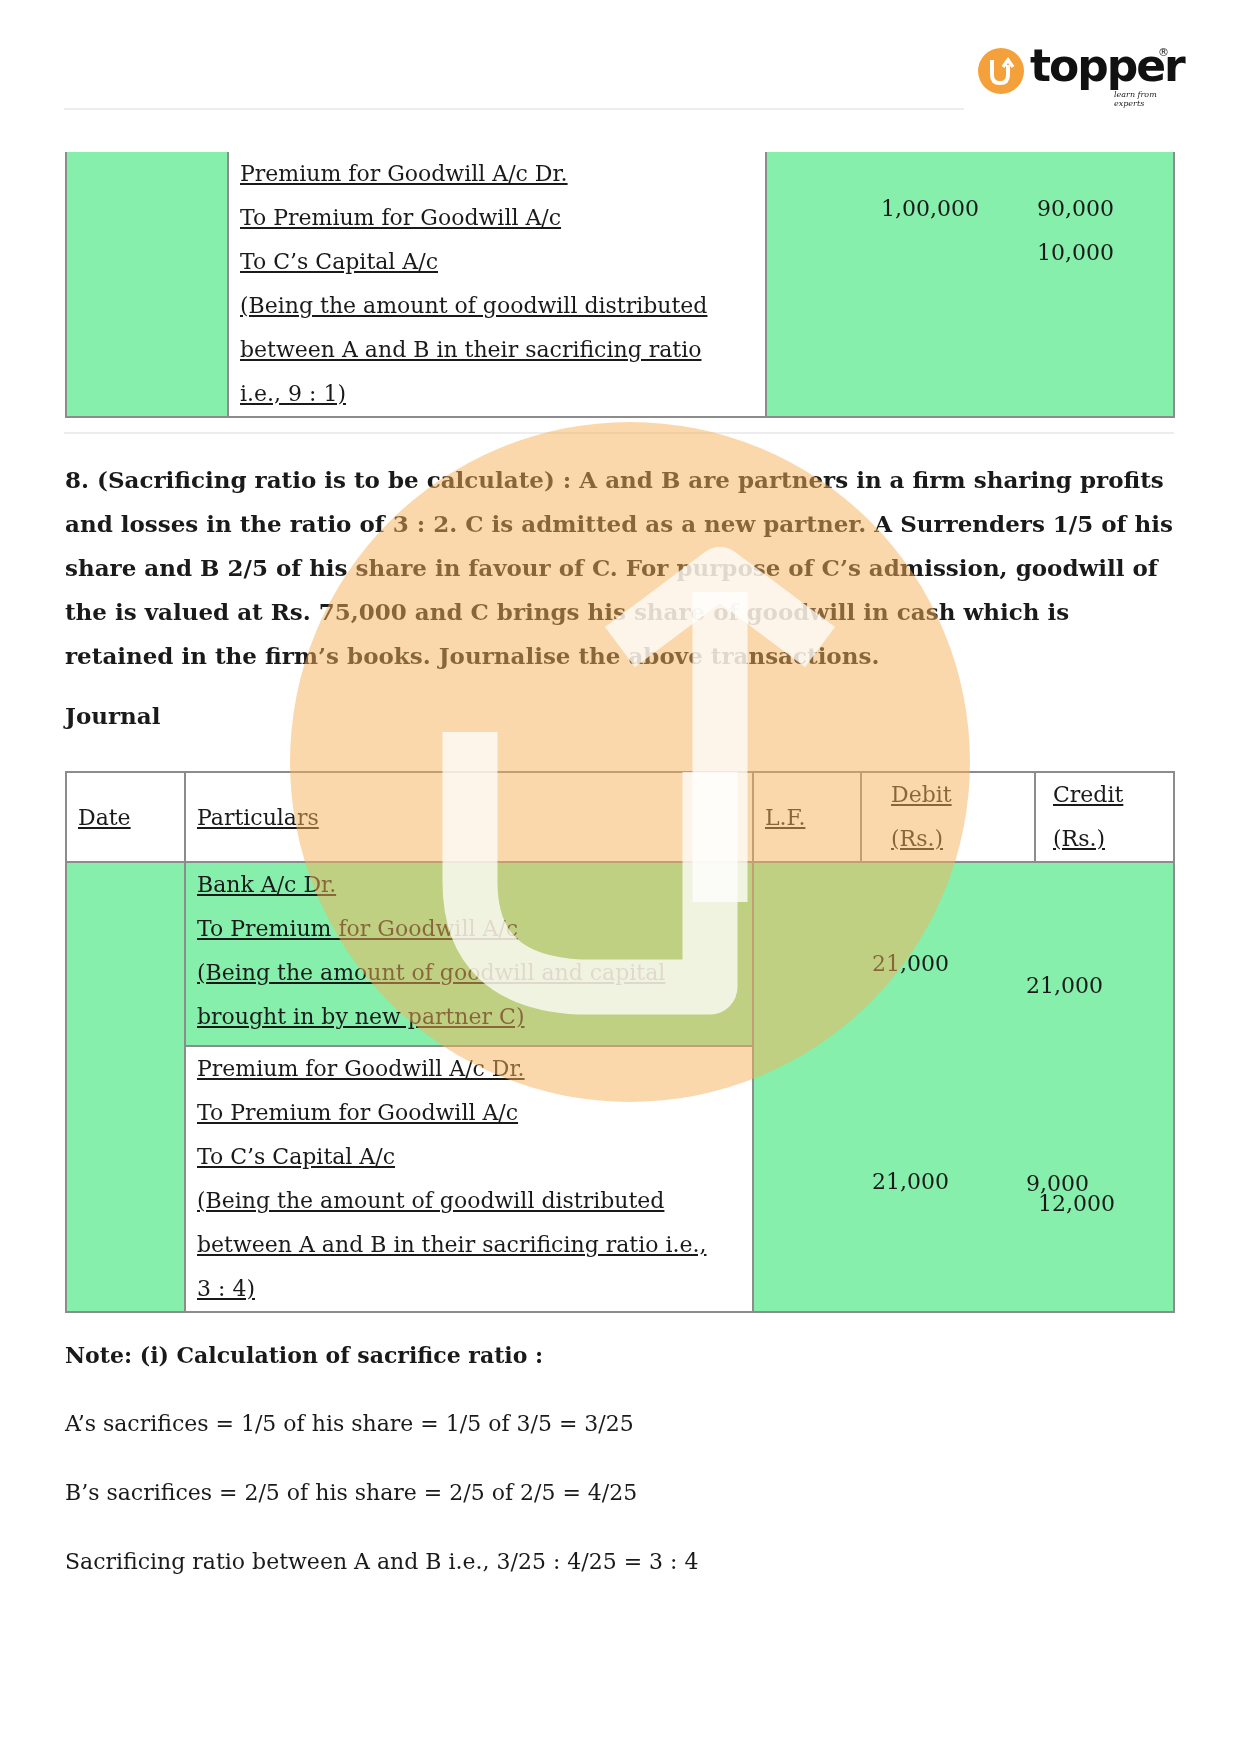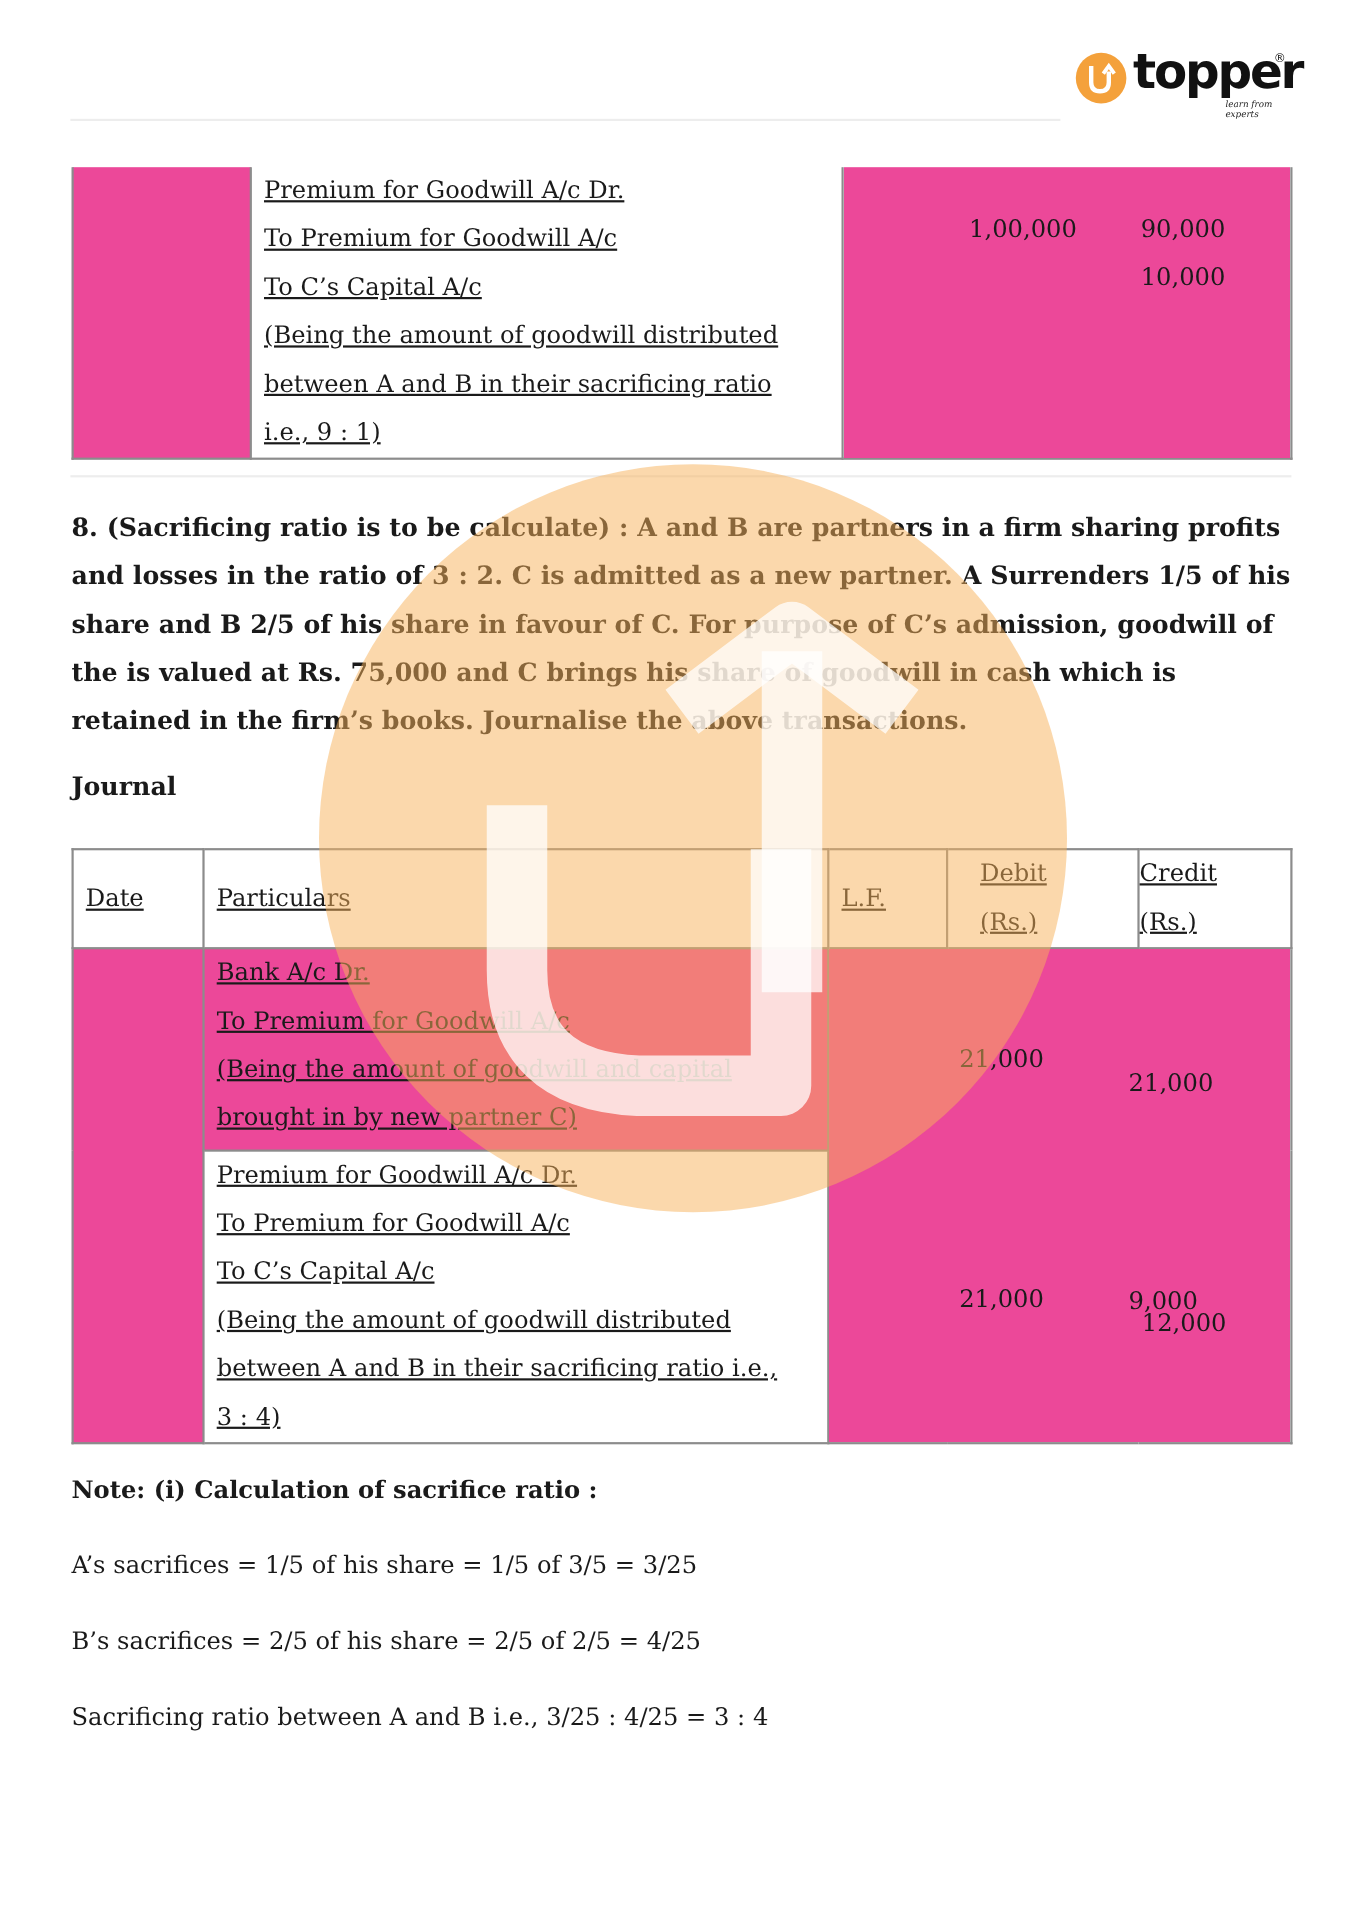--- a/index.html
+++ b/index.html
@@ -18,21 +18,21 @@
   .logo-tag { position: absolute; left: 136px; top: 42px; font-family: "DejaVu Serif", serif; font-style: italic; font-size: 8px; color: #222; }
 
   
   .watermark { position: absolute; left: 290px; top: 422px; width: 680px; height: 680px; border-radius: 50%;
                background: rgba(247, 178, 90, 0.5); z-index: 2; pointer-events: none; }
   .watermark svg { position: absolute; left: 0; top: 0; }
 
   
   table { border-collapse: collapse; position: absolute; left: 65px; width: 1110px; font-size: 22px; text-decoration: underline; }
   td { border: 2px solid #8c8c8c; vertical-align: top; padding: 0; }
-  .grey { background: #ec4899; }
+  .grey { background: #86efac; }
   .lines div { height: 44px; line-height: 44px; white-space: nowrap; }
 
   #prev-table { top: 152px; }
   #prev-table td { border-top: none; }
   .prev-bottom-rule { position: absolute; left: 64px; top: 432px; width: 1110px; height: 2px; background: #ededed; }
 
   
   .question { position: absolute; left: 65px; top: 458px; width: 1115px; font-weight: bold; font-size: 23px;
               line-height: 44px; z-index: 1; }
   .section-title { position: absolute; left: 65px; top: 702px; font-weight: bold; font-size: 23px; }
@@ -97,21 +97,21 @@
 <table id="journal-table">
   <tbody>
       <tr>
     <td class="th-cell" style="width:106px;height:86px;vertical-align:middle;padding-left:11px;border-radius:16px;">Date</td>
     <td class="th-cell" style="width:555px;vertical-align:middle;padding-left:11px;">Particulars</td>
     <td class="th-cell" style="width:95px;vertical-align:middle;padding-left:11px;">L.F.</td>
     <td class="th-cell lines" style="width:143px;padding-left:29px;margin-top:23px;">
       <div>Debit</div>
       <div>(Rs.)</div>
     </td>
-    <td class="th-cell lines" style="padding-left:0;margin-top:45px;">
+    <td class="th-cell lines" style="padding-left:17px;margin-top:45px;">
       <div>Credit</div>
       <div>(Rs.)</div>
     </td>
   </tr>
   <tr>
     <td class="grey" rowspan="2"></td>
     <td class="grey lines" style="padding-left:11px;height:182px;">
       <div>Bank A/c  Dr.</div>
       <div>To Premium for Goodwill  A/c</div>
       <div>(Being the amount of goodwill and capital</div>

